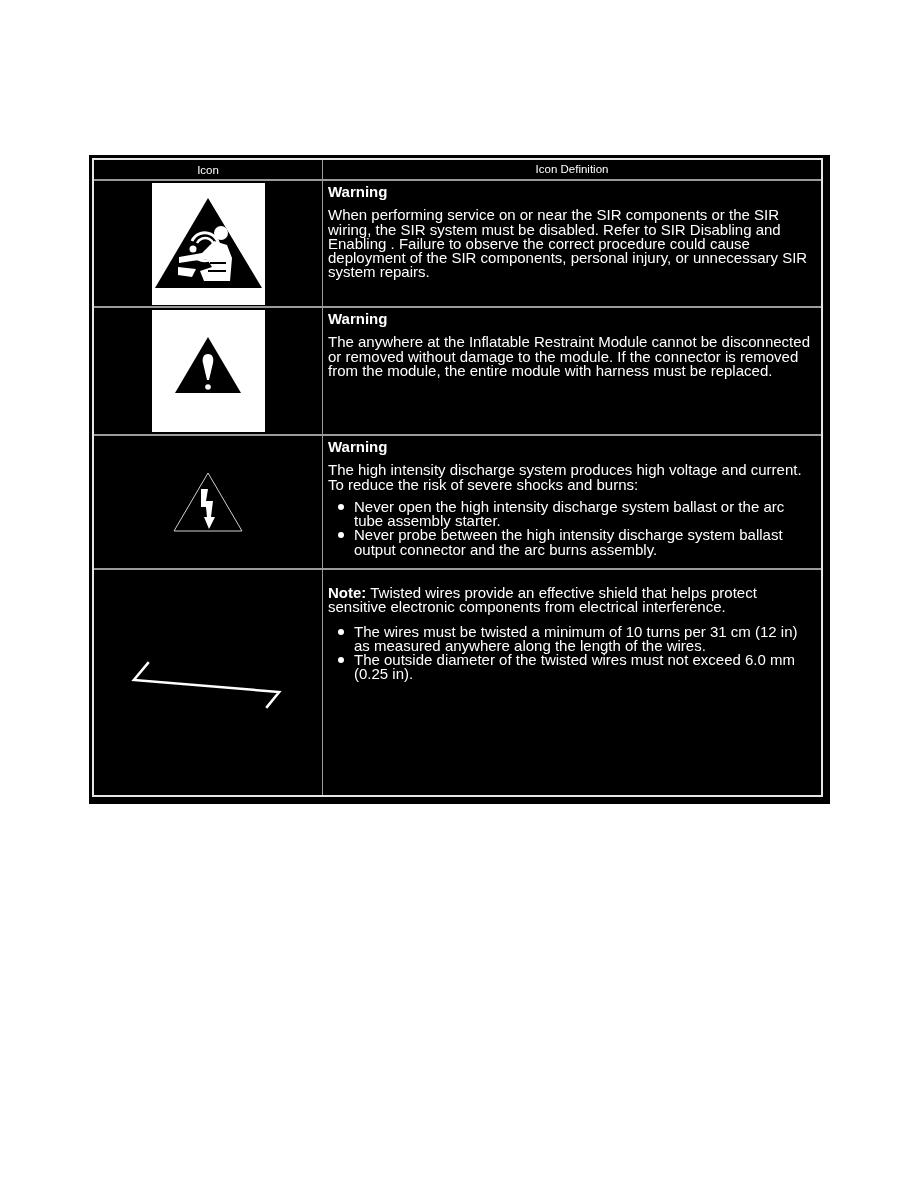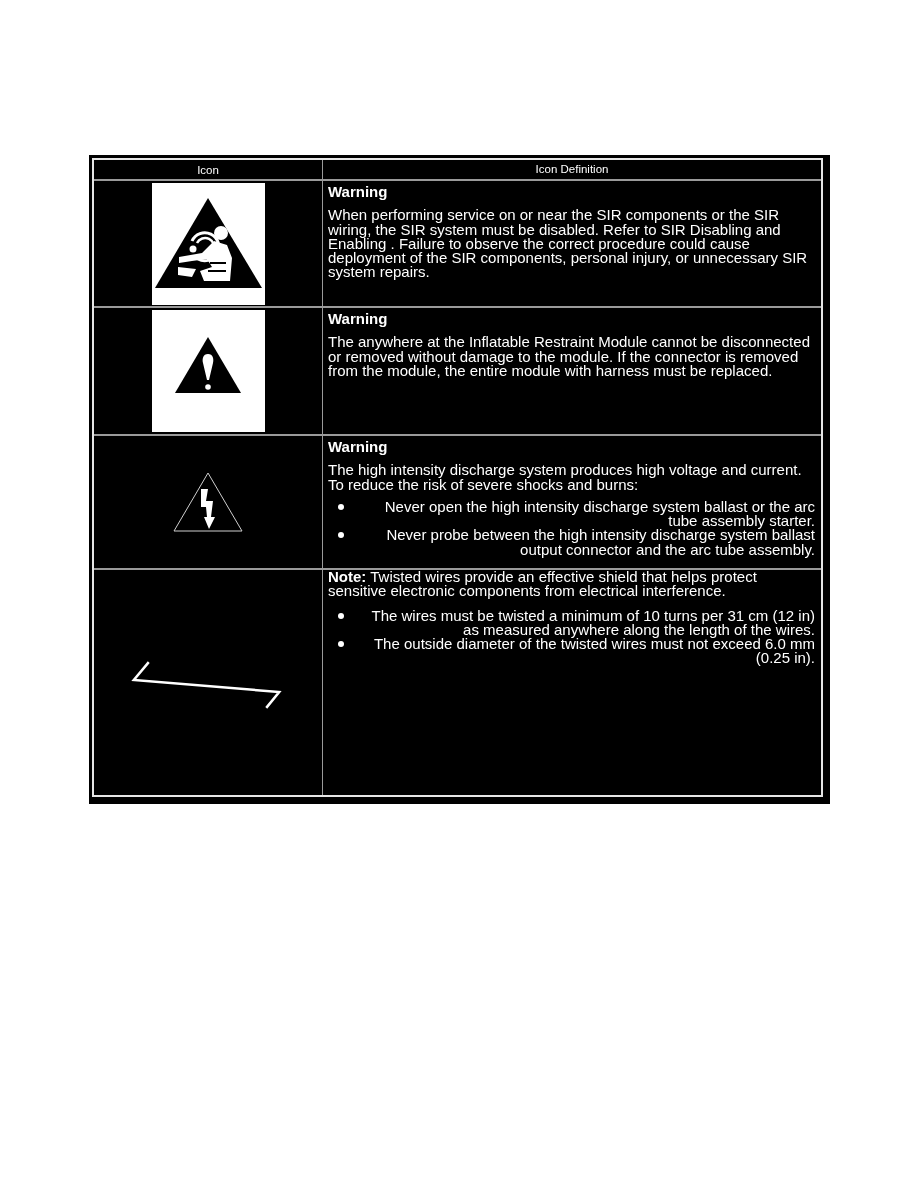--- a/index.html
+++ b/index.html
@@ -81,21 +81,20 @@
     .para { margin: 0; }
     ul.bullets {
       list-style: none;
       margin: 8px 0 0 0;
       padding: 0;
     }
     ul.bullets li {
       position: relative;
       padding-left: 26px;
       margin-bottom: 0;
-      text-align: right;
     }
     ul.bullets li::before {
       content: "";
       position: absolute;
       left: 10px;
       top: 4px;
       width: 6px;
       height: 6px;
       border-radius: 50%;
       background: #fff;
@@ -163,32 +162,32 @@
         <svg width="80" height="70" viewBox="0 0 80 70">
           <polygon points="40,6 74,64 6,64" fill="none" stroke="#cfcfcf" stroke-width="1"></polygon>
           <path d="M33,22 L40,22 L38,34 L45,34 L43,50 L47,50 L41,62 L36,50 L39,50 L38,40 L33,40 Z" fill="#fff"></path>
         </svg>
       </div>
       <div class="cell-def">
         <div class="title">Warning</div>
         <p class="para">The high intensity discharge system produces high voltage and current. To reduce the risk of severe shocks and burns:</p>
         <ul class="bullets">
           <li>Never open the high intensity discharge system ballast or the arc tube assembly starter.</li>
-          <li>Never probe between the high intensity discharge system ballast output connector and the arc tube assembly.</li>
+          <li>Never probe between the high intensity discharge system ballast output connector and the arc burns assembly.</li>
         </ul>
       </div>
     </div>
 
     <div class="row last" style="top:410px; height:225px;">
       <div class="cell-icon">
         <svg width="229" height="225" viewBox="0 0 229 225">
           <path d="M55,92 L40,110 L186,122 L173,138" fill="none" stroke="#fff" stroke-width="2.5" stroke-linejoin="miter"></path>
         </svg>
       </div>
-      <div class="cell-def" style="padding-top:0;">
+      <div class="cell-def" style="padding-top:16px;">
         <p class="para"><b>Note:</b><span> Twisted wires provide an effective shield that helps protect sensitive electronic components from electrical interference.</span></p>
         <ul class="bullets" style="margin-top:10px;">
           <li>The wires must be twisted a minimum of 10 turns per 31 cm (12 in) as measured anywhere along the length of the wires.</li>
           <li>The outside diameter of the twisted wires must not exceed 6.0 mm (0.25 in).</li>
         </ul>
       </div>
     </div>
 
   </div>
 </div>

